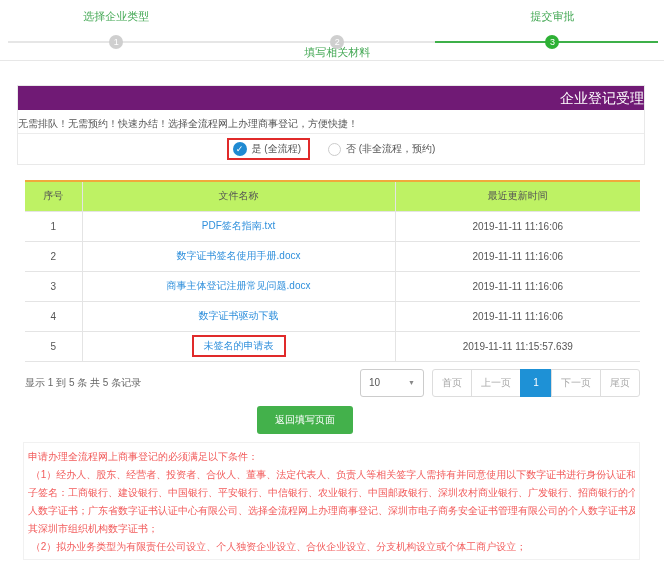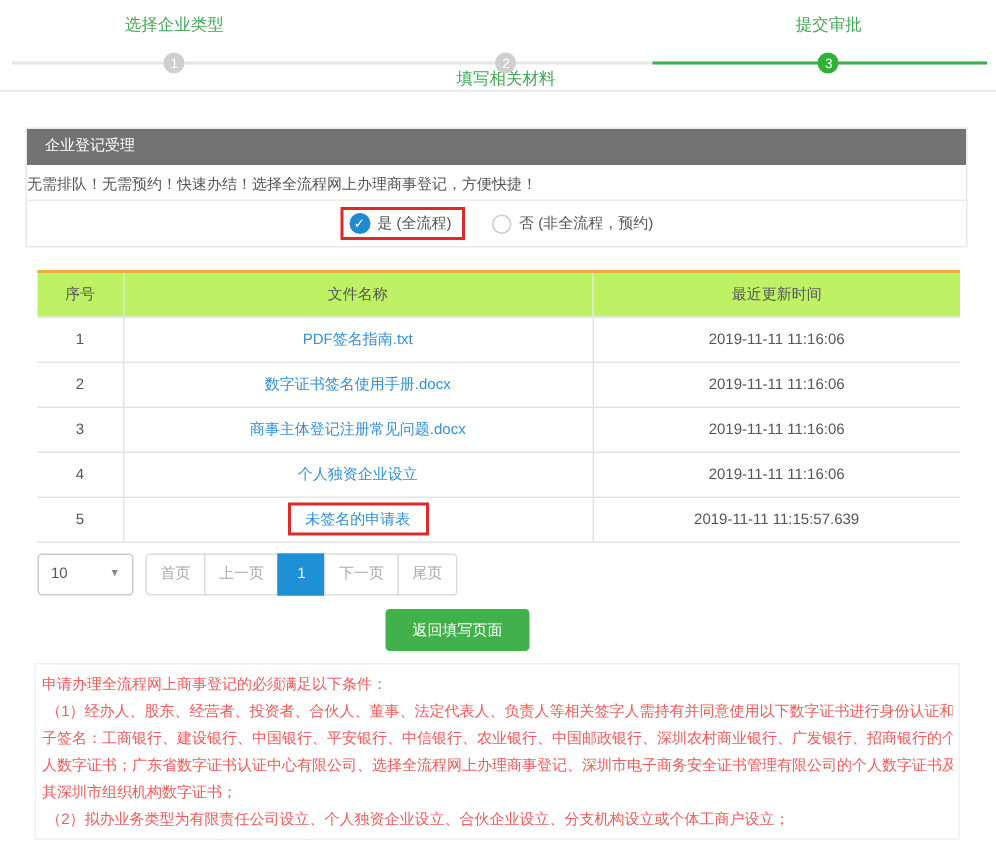--- a/index.html
+++ b/index.html
@@ -16,22 +16,22 @@
   .step-track-green { position:absolute; top:41px; left:435px; right:6px; height:2px; background:#3eb049; }
   .step-circle { position:absolute; top:35px; width:14px; height:14px; border-radius:50%;
     background:#cfcfcf; color:#fff; font-size:9px; line-height:14px; text-align:center;
     transform:translateX(-50%); }
   .step-circle.c1 { left:17.5%; } .step-circle.c2 { left:50.8%; }
   .step-circle.c3 { left:83.2%; background:#2eb135; }
   .top-divider { position:absolute; top:60px; left:0; width:664px; height:1px; background:#e7e7e7; border:0; }
 
   
   .panel { margin:25px 19px 0 17px; border:1px solid #e9e9e9; }
-  .panel-header { height:24px; line-height:24px; background:#737373; color:#fff;
-    padding-left:12px; font-size:10px; }
+  .panel-header { height:24px; line-height:24px; background:#701a75; color:#fff;
+    padding-left:12px; font-size:14px;text-align:right; }
   .panel-notice { height:24px; line-height:28px; text-align:left; color:#555;
     border-bottom:1px solid #ececec; font-size:10px; }
   .panel-radios { height:30px; display:flex; align-items:center; justify-content:center; gap:18px; }
   .radio-option { display:flex; align-items:center; gap:5px; cursor:pointer; }
   .radio-option.highlighted { border:2px solid #e02a2a; padding:2px 7px 2px 4px; }
   .radio-dot-checked { width:14px; height:14px; border-radius:50%; background:#1f8ad2;
     color:#fff; font-size:9px; line-height:14px; text-align:center; }
   .radio-dot { width:13px; height:13px; border-radius:50%; border:1px solid #ccc; background:#fff; }
 
   
@@ -123,32 +123,33 @@
           <td><a href="#">数字证书签名使用手册.docx</a></td>
           <td>2019-11-11 11:16:06</td>
         </tr>
         <tr>
           <td>3</td>
           <td><a href="#">商事主体登记注册常见问题.docx</a></td>
           <td>2019-11-11 11:16:06</td>
         </tr>
         <tr>
           <td>4</td>
-          <td><a href="#">个人独资企业设立</a></td>
+          <td><a href="#">数字证书驱动下载</a></td>
           <td>2019-11-11 11:16:06</td>
         </tr>
         <tr>
           <td>5</td>
           <td><a href="#" class="file-highlight">未签名的申请表</a></td>
           <td>2019-11-11 11:15:57.639</td>
         </tr>
       </tbody>
   </table>
 
   <div class="table-footer">
+    <span class="summary">显示 1 到 5 条 共 5 条记录</span>
     <div class="pager">
       <div class="page-size">
         <span>10</span>
         <span class="caret">▼</span>
       </div>
       <div class="pg-group">
           <button class="pg-btn">首页</button>
           <button class="pg-btn">上一页</button>
           <button class="pg-btn active">1</button>
           <button class="pg-btn">下一页</button>

